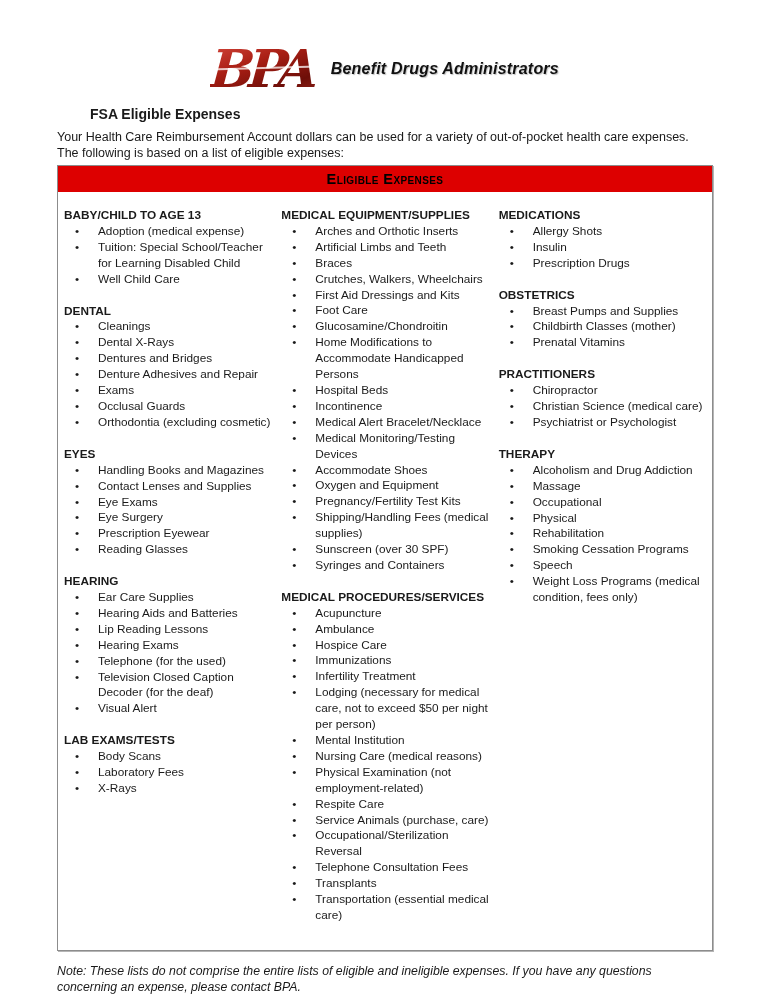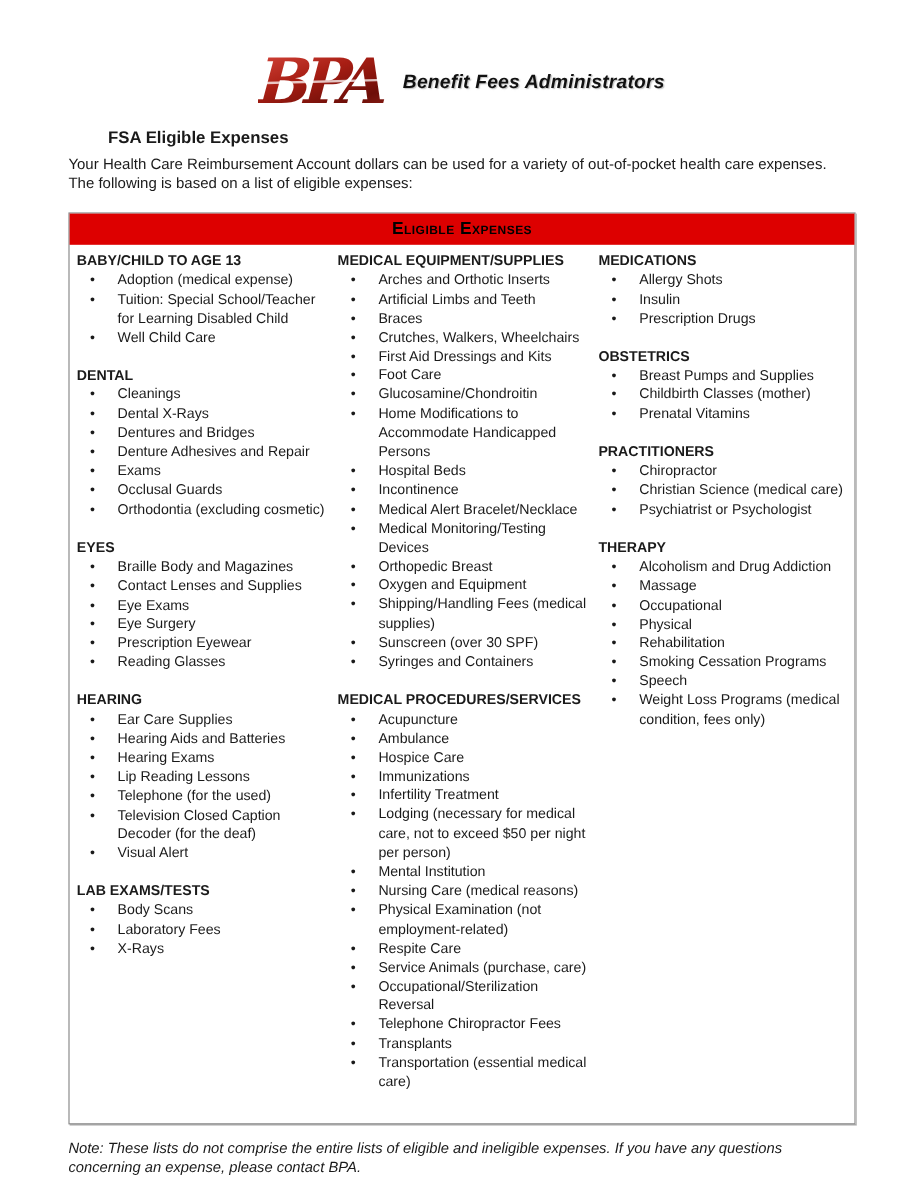--- a/index.html
+++ b/index.html
@@ -67,21 +67,21 @@
     font-weight: bold;
     color: #1a1a1a;
     margin-top: 6px;
     padding-left: 33px;
   }
   .doc-intro {
     font-size: 12.5px;
     line-height: 16px;
     color: #1a1a1a;
     margin-top: 7px;
-    margin-bottom: 16px;
+    margin-bottom: 4px;
   }
 
   
   .expense-table {
     border: 1px solid #8c8c8c;
     box-shadow: 1px 1px 0 #b5b5b5;
     min-height: 738px;
     display: flex;
     flex-direction: column;
   }
@@ -102,21 +102,21 @@
     display: flex;
     padding: 6px 6px 10px 6px;
     gap: 10px;
   }
   .col {
     width: 33.33%;
     font-size: 11.8px;
     line-height: 15.9px;
     color: #1a1a1a;
   }
-  .section { margin-bottom: 16px; }
+  .section { margin-bottom: 16px; margin-top: 10px; }
   .sec-heading {
     font-weight: bold;
     margin-bottom: 0;
   }
   .sec-list { list-style: none; }
   .sec-list li {
     position: relative;
     padding-left: 34px;
   }
   .sec-list li::before {
@@ -135,21 +135,21 @@
     margin-top: 12px;
   }
 </style>
 </head>
 <body>
 
 <div class="page">
 
   <div class="logo-row">
     <span class="logo-mark">BPA</span>
-    <span class="logo-tagline">Benefit Fees Administrators</span>
+    <span class="logo-tagline">Benefit Drugs Administrators</span>
   </div>
 
   <div class="doc-title">FSA Eligible Expenses</div>
 
   <div class="doc-intro">Your Health Care Reimbursement Account dollars can be used for a variety of out-of-pocket health care expenses. The following is based on a list of eligible expenses:</div>
 
   <div class="expense-table">
     <div class="banner" id="banner" style="background: rgb(221, 0, 0);">
       <span class="banner-text" style="color: rgb(0, 0, 0);">Eligible Expenses</span>
     </div>
@@ -171,35 +171,35 @@
               <li>Dentures and Bridges</li>
               <li>Denture Adhesives and Repair</li>
               <li>Exams</li>
               <li>Occlusal Guards</li>
               <li>Orthodontia (excluding cosmetic)</li>
             </ul>
           </div>
           <div class="section">
             <div class="sec-heading">EYES</div>
             <ul class="sec-list">
-              <li>Braille Body and Magazines</li>
+              <li>Handling Books and Magazines</li>
               <li>Contact Lenses and Supplies</li>
               <li>Eye Exams</li>
               <li>Eye Surgery</li>
               <li>Prescription Eyewear</li>
               <li>Reading Glasses</li>
             </ul>
           </div>
           <div class="section">
             <div class="sec-heading">HEARING</div>
             <ul class="sec-list">
               <li>Ear Care Supplies</li>
               <li>Hearing Aids and Batteries</li>
+              <li>Lip Reading Lessons</li>
               <li>Hearing Exams</li>
-              <li>Lip Reading Lessons</li>
               <li>Telephone (for the used)</li>
               <li>Television Closed Caption Decoder (for the deaf)</li>
               <li>Visual Alert</li>
             </ul>
           </div>
           <div class="section">
             <div class="sec-heading">LAB EXAMS/TESTS</div>
             <ul class="sec-list">
               <li>Body Scans</li>
               <li>Laboratory Fees</li>
@@ -216,43 +216,44 @@
               <li>Braces</li>
               <li>Crutches, Walkers, Wheelchairs</li>
               <li>First Aid Dressings and Kits</li>
               <li>Foot Care</li>
               <li>Glucosamine/Chondroitin</li>
               <li>Home Modifications to Accommodate Handicapped Persons</li>
               <li>Hospital Beds</li>
               <li>Incontinence</li>
               <li>Medical Alert Bracelet/Necklace</li>
               <li>Medical Monitoring/Testing Devices</li>
-              <li>Orthopedic Breast</li>
+              <li>Accommodate Shoes</li>
               <li>Oxygen and Equipment</li>
+              <li>Pregnancy/Fertility Test Kits</li>
               <li>Shipping/Handling Fees (medical supplies)</li>
               <li>Sunscreen (over 30 SPF)</li>
               <li>Syringes and Containers</li>
             </ul>
           </div>
           <div class="section">
             <div class="sec-heading">MEDICAL PROCEDURES/SERVICES</div>
             <ul class="sec-list">
               <li>Acupuncture</li>
               <li>Ambulance</li>
               <li>Hospice Care</li>
               <li>Immunizations</li>
               <li>Infertility Treatment</li>
               <li>Lodging (necessary for medical care, not to exceed $50 per night per person)</li>
               <li>Mental Institution</li>
               <li>Nursing Care (medical reasons)</li>
               <li>Physical Examination (not employment-related)</li>
               <li>Respite Care</li>
               <li>Service Animals (purchase, care)</li>
               <li>Occupational/Sterilization Reversal</li>
-              <li>Telephone Chiropractor Fees</li>
+              <li>Telephone Consultation Fees</li>
               <li>Transplants</li>
               <li>Transportation (essential medical care)</li>
             </ul>
           </div>
         </div>
       <div class="col">
           <div class="section">
             <div class="sec-heading">MEDICATIONS</div>
             <ul class="sec-list">
               <li>Allergy Shots</li>

